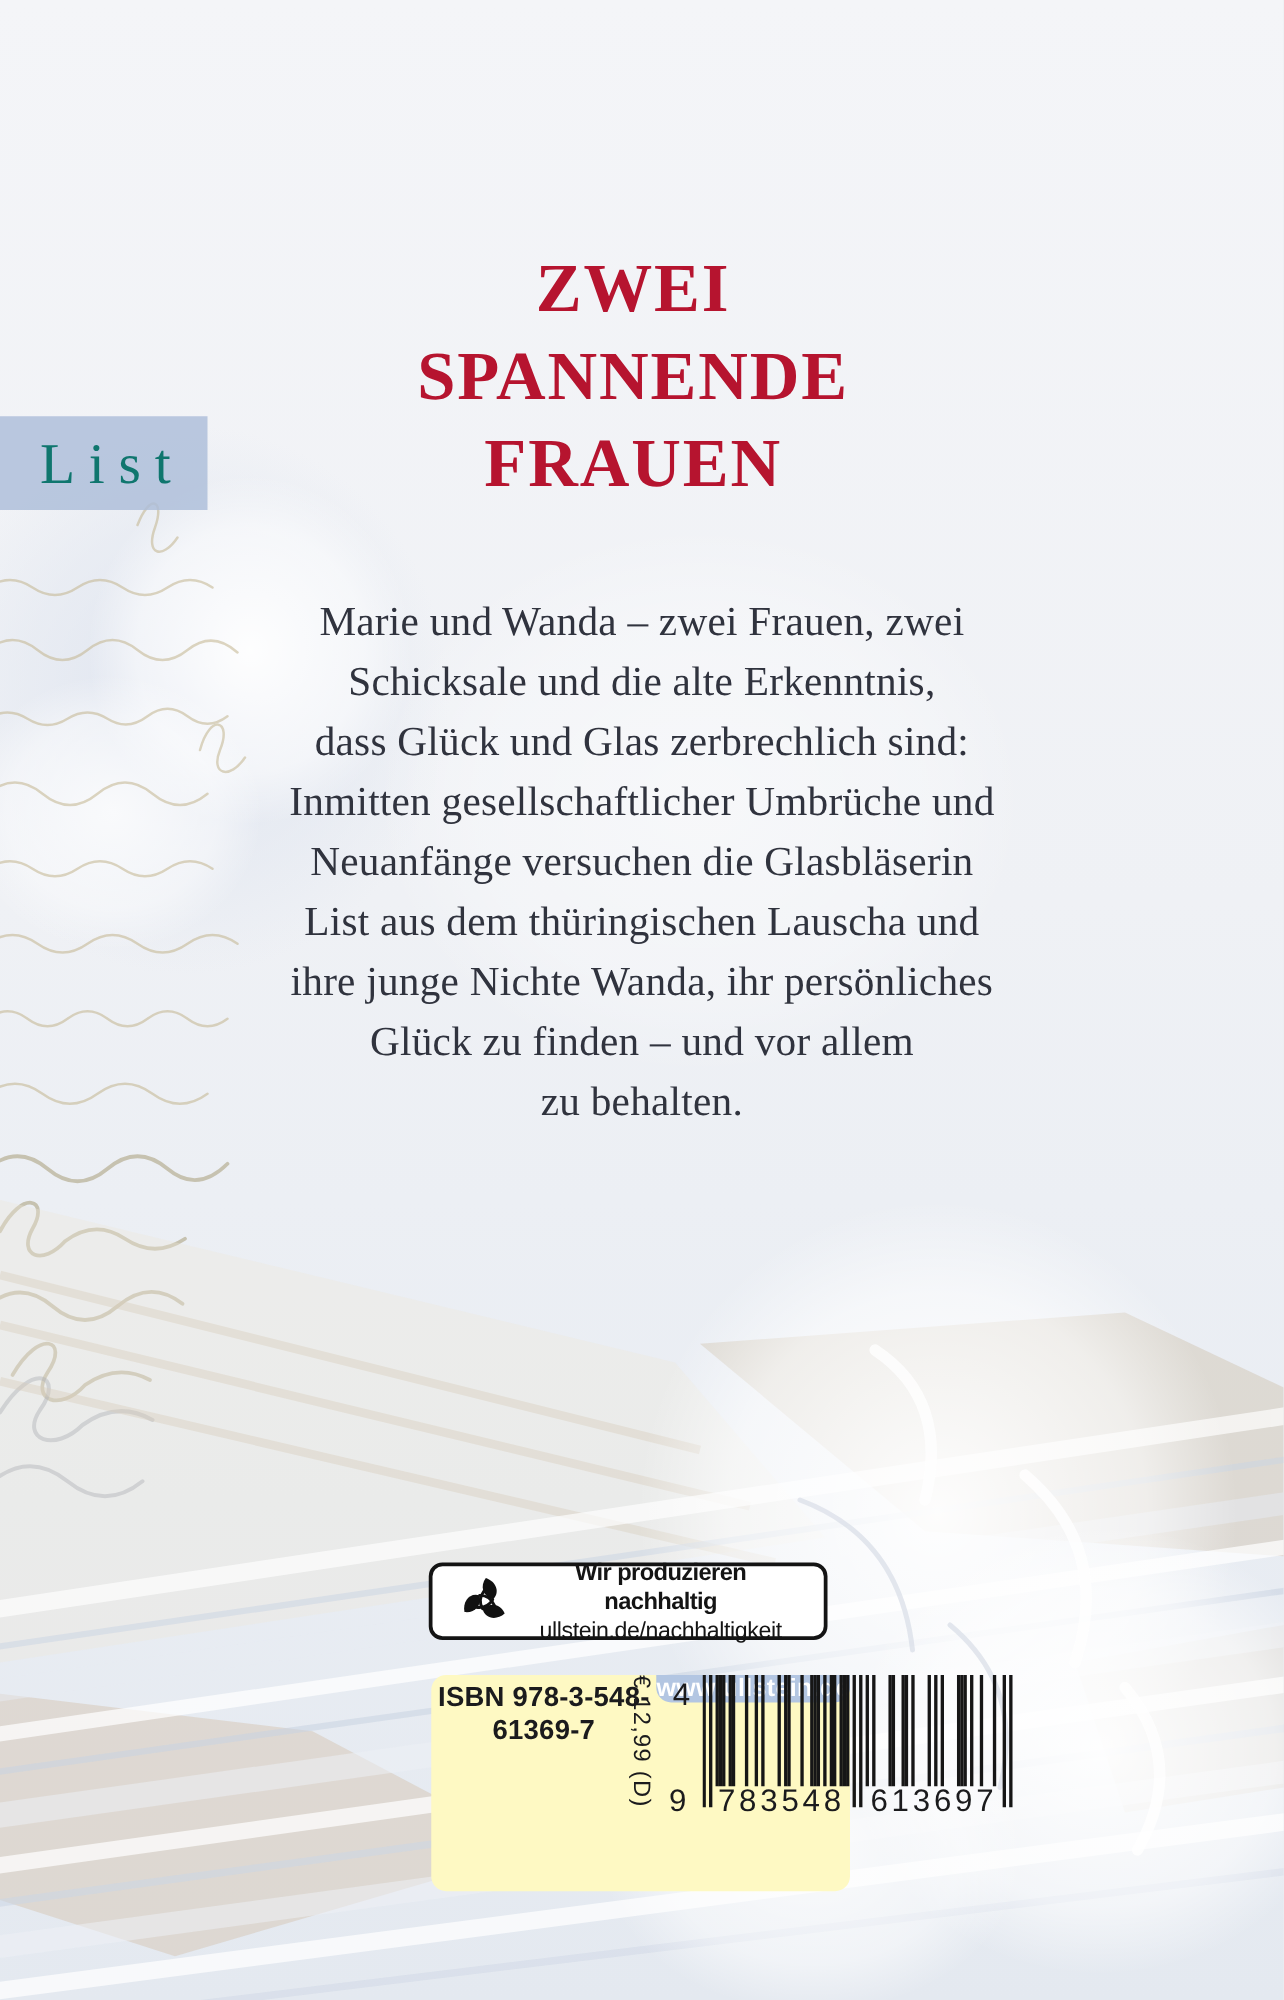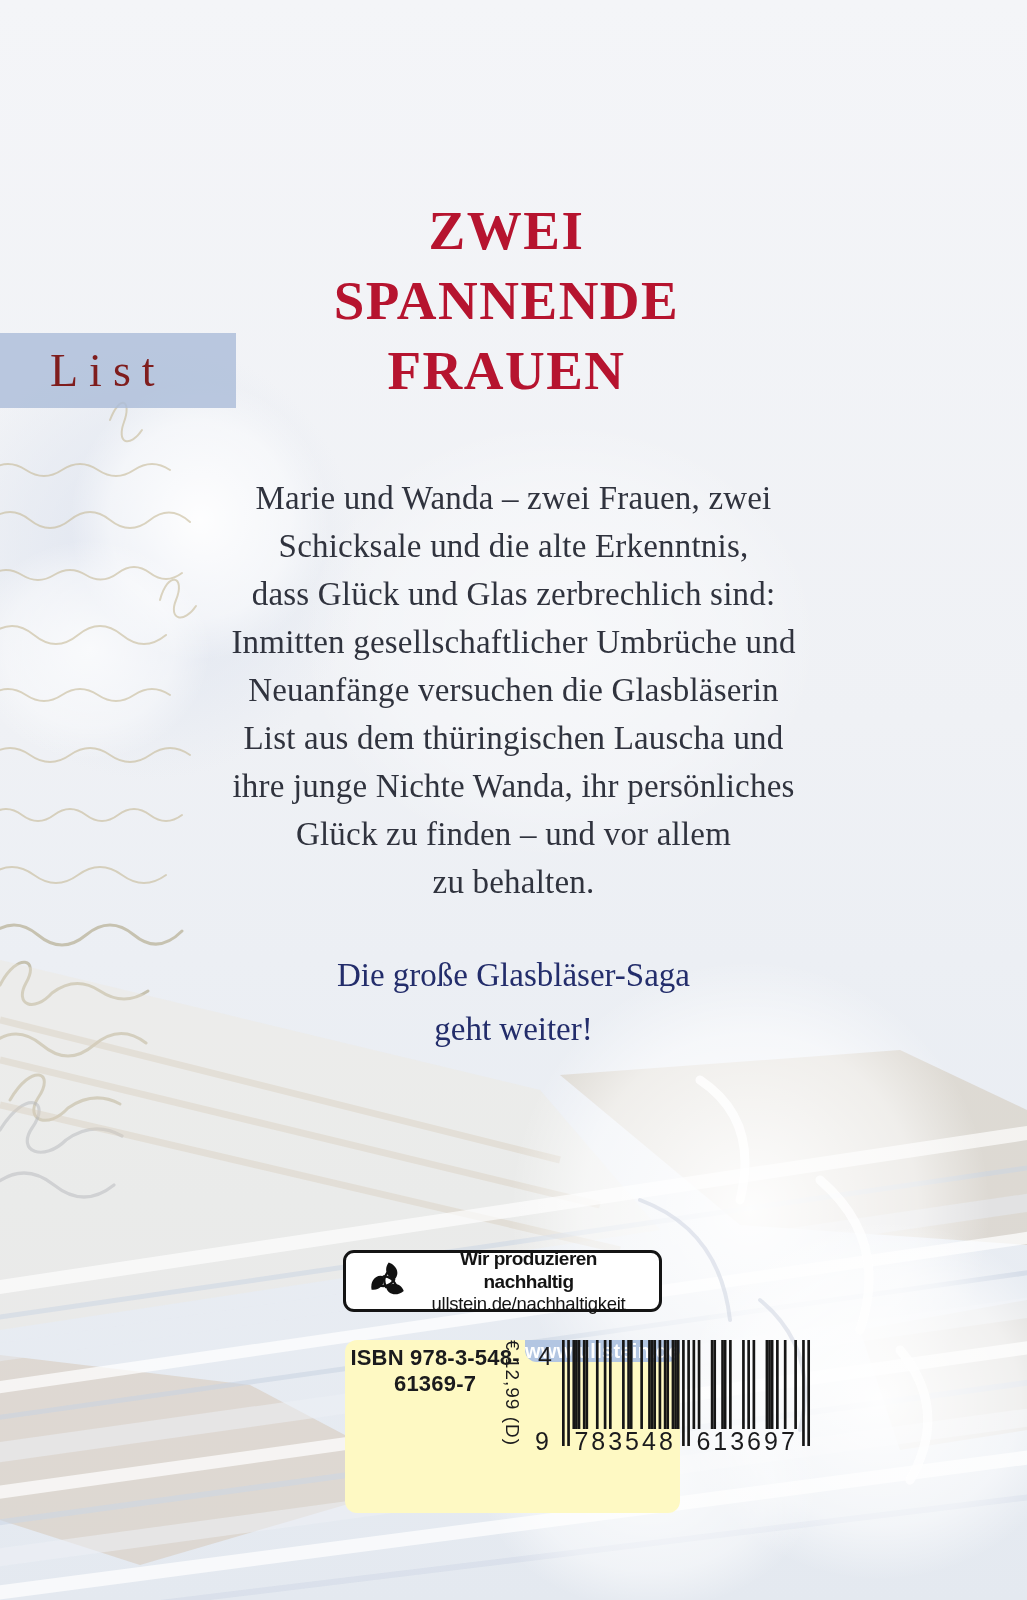--- a/index.html
+++ b/index.html
@@ -5,24 +5,24 @@
   html,body{margin:0;padding:0;background:#dfe3ea;}
   .cover{
     position:relative; width:1027px; height:1600px; overflow:hidden;
     background:#f3f4f7;
     font-family:"Liberation Serif","DejaVu Serif",serif;
   }
   .bg{position:absolute; inset:0; width:1027px; height:1600px; display:block;}
 
   
   .list-band{
-    position:absolute; left:0; top:333px; width:236px; height:75px;
+    position:absolute; left:0; top:333px; width:166px; height:75px;
     background:rgba(172,189,217,.82);
-    color:#7f1d1d; font-size:46px; line-height:75px;
-    letter-spacing:11px; padding-left:50px; box-sizing:border-box;
+    color:#0f766e; font-size:46px; line-height:75px;
+    letter-spacing:11px; padding-left:32px; box-sizing:border-box;
   }
 
   
   .headline{
     position:absolute; left:0; right:14px; top:196px; text-align:center;
     color:var(--headline-red,#b6142f); font-weight:bold;
     font-size:55px; line-height:70px; letter-spacing:1.5px;
   }
 
   
@@ -184,24 +184,20 @@
     <div>Schicksale und die alte Erkenntnis,</div>
     <div>dass Glück und Glas zerbrechlich sind:</div>
     <div>Inmitten gesellschaftlicher Umbrüche und</div>
     <div>Neuanfänge versuchen die Glasbläserin</div>
     <div>List aus dem thüringischen Lauscha und</div>
     <div>ihre junge Nichte Wanda, ihr persönliches</div>
     <div>Glück zu finden – und vor allem</div>
     <div>zu behalten.</div>
   </div>
 
-  <div class="saga">
-    <div>Die große Glasbläser-Saga</div>
-    <div>geht weiter!</div>
-  </div>
 
   <div class="badge">
     <svg width="44" height="44" viewBox="-32 -32 64 64" aria-hidden="true">
       <g fill="#111" stroke="none">
         <g>
           <path d="M 1,-27 C 13,-23 18,-10 9,-2 C -3,-6 -6,-18 1,-27 Z"></path>
           <path d="M 9,-2 C 5,5 -2,8 -10,7" fill="none" stroke="#111" stroke-width="3.4" stroke-linecap="round"></path>
         </g>
         <g transform="rotate(120)">
           <path d="M 1,-27 C 13,-23 18,-10 9,-2 C -3,-6 -6,-18 1,-27 Z"></path>

